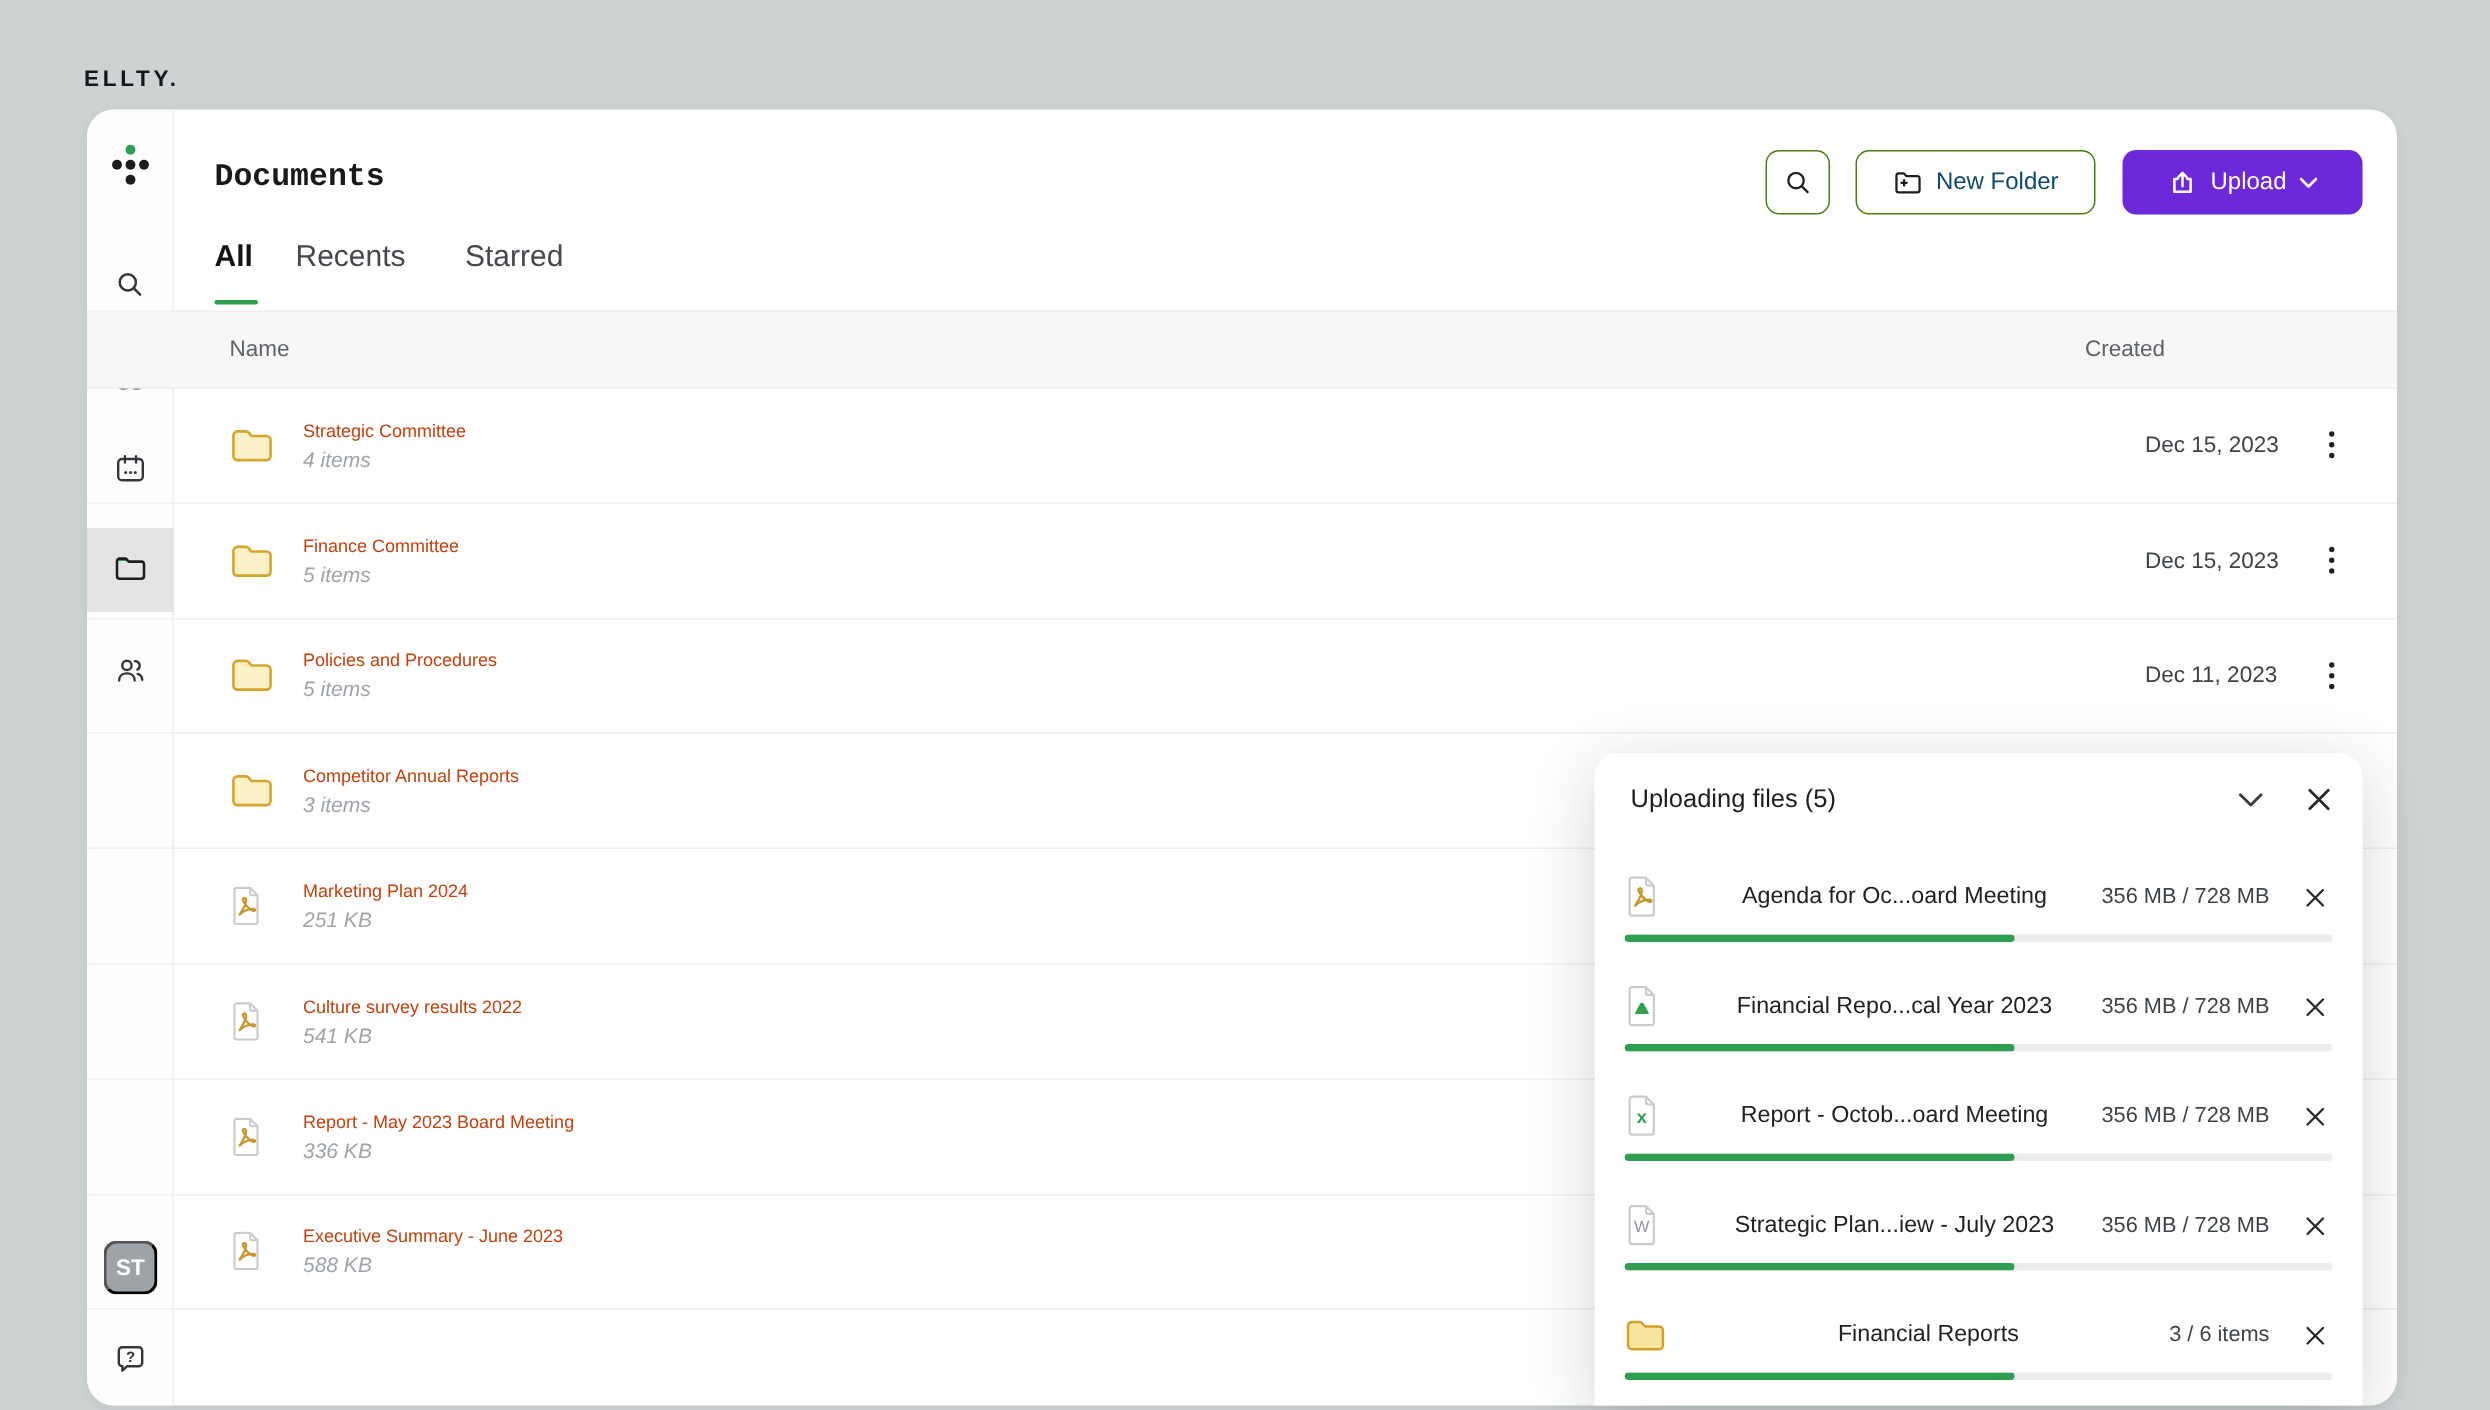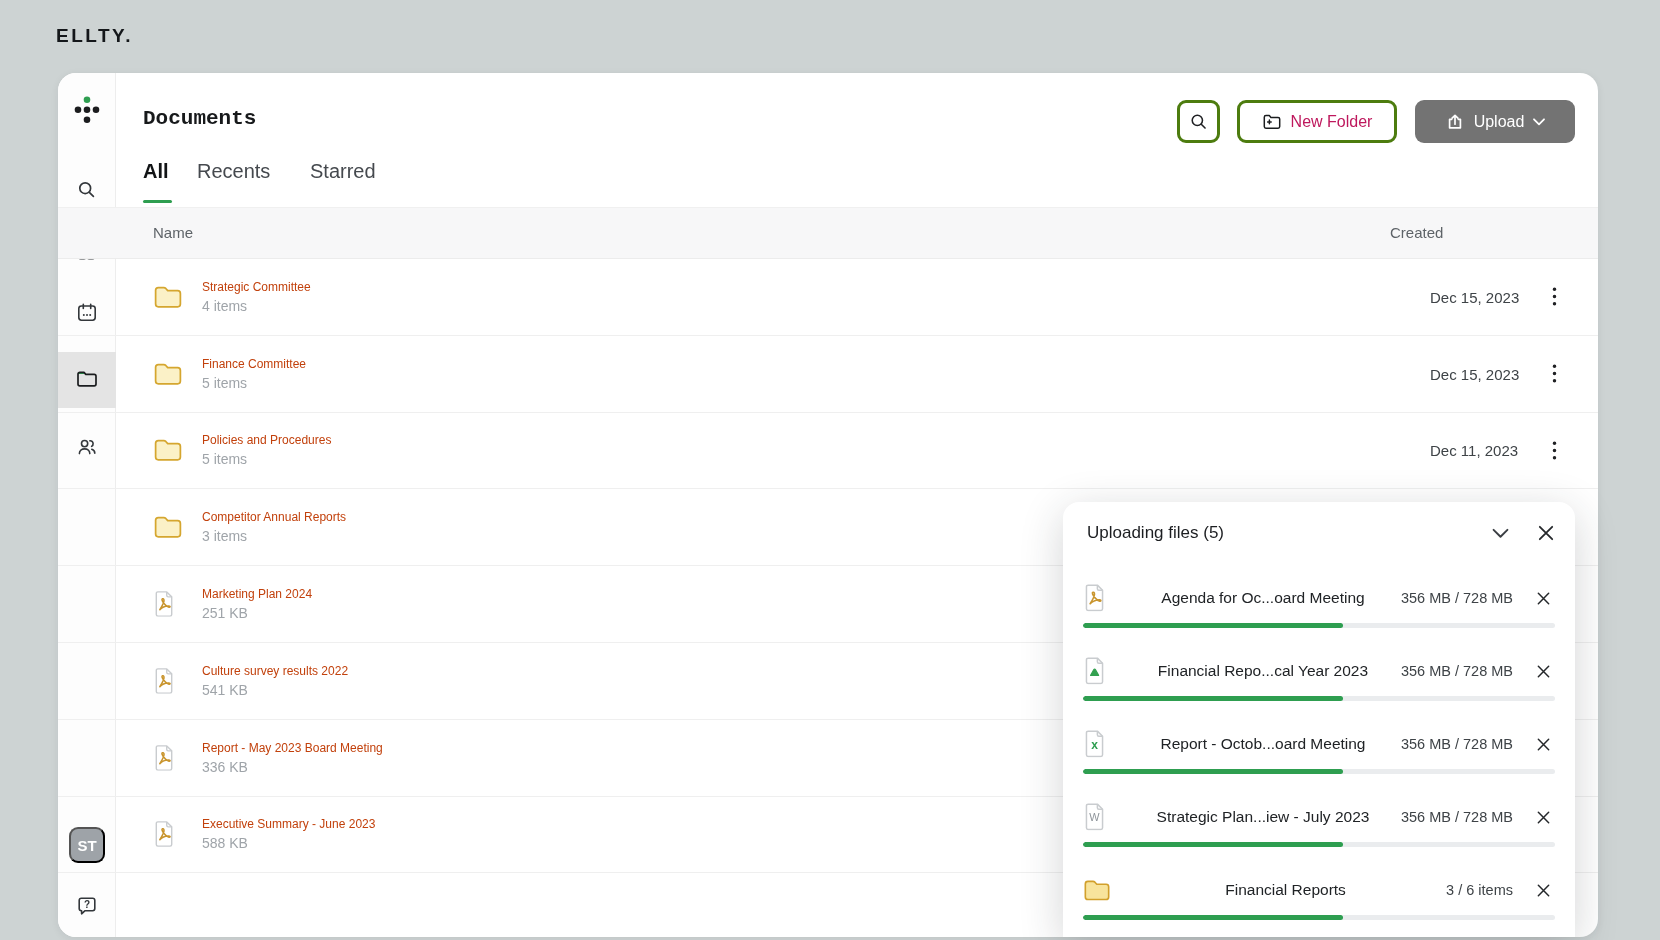--- a/index.html
+++ b/index.html
@@ -1,44 +1,44 @@
 <!DOCTYPE html>
 <html><head>
 <meta charset="utf-8">
 <style>
   * { margin:0; padding:0; box-sizing:border-box; }
   body { font-family:"Liberation Sans", sans-serif; }
   .page { position:relative; width:1660px; height:940px; background:#CDD3D3; overflow:hidden; }
 
-  .app-logo { position:absolute; left:56px; top:25px; font-size:19px; font-weight:900;
+  .app-logo { position:absolute; left:56px; top:44px; font-size:15px; font-weight:900;
               letter-spacing:2.5px; color:#14171A; }
 
   .card { position:absolute; left:58px; top:73px; width:1540px; height:864px; background:#fff;
           border-radius:18px; overflow:hidden; box-shadow:0 2px 8px rgba(30,35,40,.07); }
 
   
   .sidebar { position:absolute; left:0; top:0; width:58px; height:100%; background:#FDFDFD;
              border-right:1px solid #EDEDED; }
   .sb-item { position:absolute; left:0; width:58px; height:48px; display:flex; align-items:center;
              justify-content:center; background:transparent; border:none; cursor:pointer; }
   .sb-active { position:absolute; left:0; top:279px; width:58px; height:56px; background:#E4E4E4;
                display:flex; align-items:center; justify-content:center; cursor:pointer; }
   .avatar { position:absolute; left:11px; top:754px; width:36px; height:36px; background:#9EA3A8;
             border-radius:9px; color:#fff; font-size:15px; font-weight:700; display:flex;
             align-items:center; justify-content:center; cursor:pointer; }
 
   
   .page-title { position:absolute; left:85px; top:34px; font-size:21px; font-weight:700; color:#17191B;font-family:Liberation Mono, monospace; }
-  .hdr-btn { position:absolute; top:27px; height:43px; border:3px solid #4d7c0f; border-radius:9px;
+  .hdr-btn { position:absolute; top:27px; height:43px; border:1px solid #4d7c0f; border-radius:9px;
              background:#fff; display:flex; align-items:center; justify-content:center; gap:9px;
-             font-size:16px; font-weight:500; color:#be185d; cursor:pointer;
+             font-size:16px; font-weight:500; color:#0c4a6e; cursor:pointer;
              font-family:"Liberation Sans", sans-serif; }
   .search-btn { left:1119px; width:43px; }
   .newfolder-btn { left:1179px; width:160px; }
-  .upload-btn { left:1357px; width:160px; background:#737373; border:none; color:#fff; }
+  .upload-btn { left:1357px; width:160px; background:#6d28d9; border:none; color:#fff; }
 
   
   .tab { position:absolute; top:87px; font-size:20px; color:#45494E; cursor:pointer; background:none; border:none;
          font-family:"Liberation Sans", sans-serif; }
   .tab--active { color:#121416; font-weight:600; }
   .tab-underline { position:absolute; left:85px; top:127px; width:29px; height:3px; border-radius:2px;
                    background:#2E9E50; }
 
   
   .thead { position:absolute; left:0; right:0; top:134px; height:52px; background:#F7F7F8;
@@ -46,21 +46,21 @@
   .th { position:absolute; top:0; line-height:50px; font-size:15px; color:#5E6368; }
   .th-name { left:95px; }
   .th-created { left:1332px; }
 
   .rows { position:absolute; left:0; right:0; top:186px; }
   .row { position:relative; height:76.8px; border-bottom:1px solid #EFEFEF; cursor:pointer; }
   .row-icon { position:absolute; left:95px; top:50%; transform:translateY(-50%); display:flex; }
   .row-text { position:absolute; left:144px; top:50%; transform:translateY(-50%); display:flex;
               flex-direction:column; gap:4px; }
   .row-name { font-size:12px; color:#c2410c; }
-  .row-meta { font-size:14px; color:#9FA4A9; }
+  .row-meta { font-size:14px; color:#9FA4A9;font-style:italic; }
   .row-date { position:absolute; left:1372px; top:50%; transform:translateY(-50%); font-size:15px;
               color:#3E4347; }
   .row-kebab { position:absolute; left:1486px; top:50%; transform:translateY(-50%); width:20px; height:28px;
                display:flex; align-items:center; justify-content:center; background:none; border:none; cursor:pointer; }
 
   
   .upanel { position:absolute; left:1063px; top:502px; width:512px; height:435px; background:#fff;
             border-radius:16px 16px 0 0; box-shadow:0 10px 44px rgba(35,40,46,.20);padding-left:37px; }
   .up-head { position:absolute; top:0; left:24px; right:15px; height:62px; display:flex; align-items:center; }
   .up-title { flex:1; font-size:17px; color:#1C1E21; }

